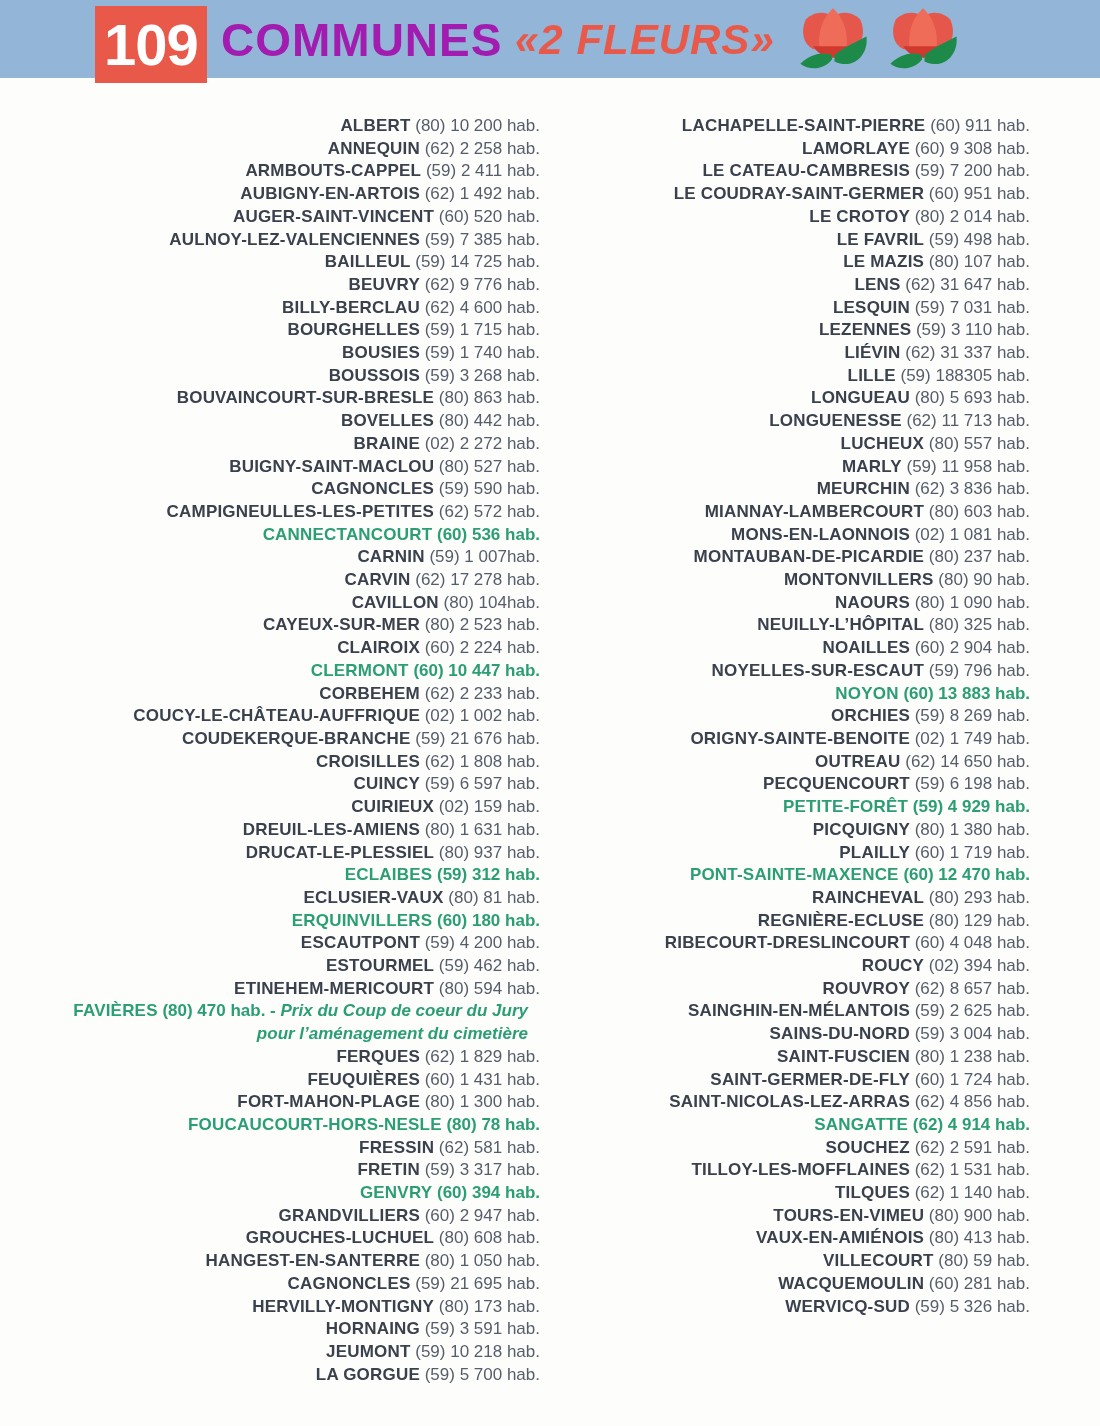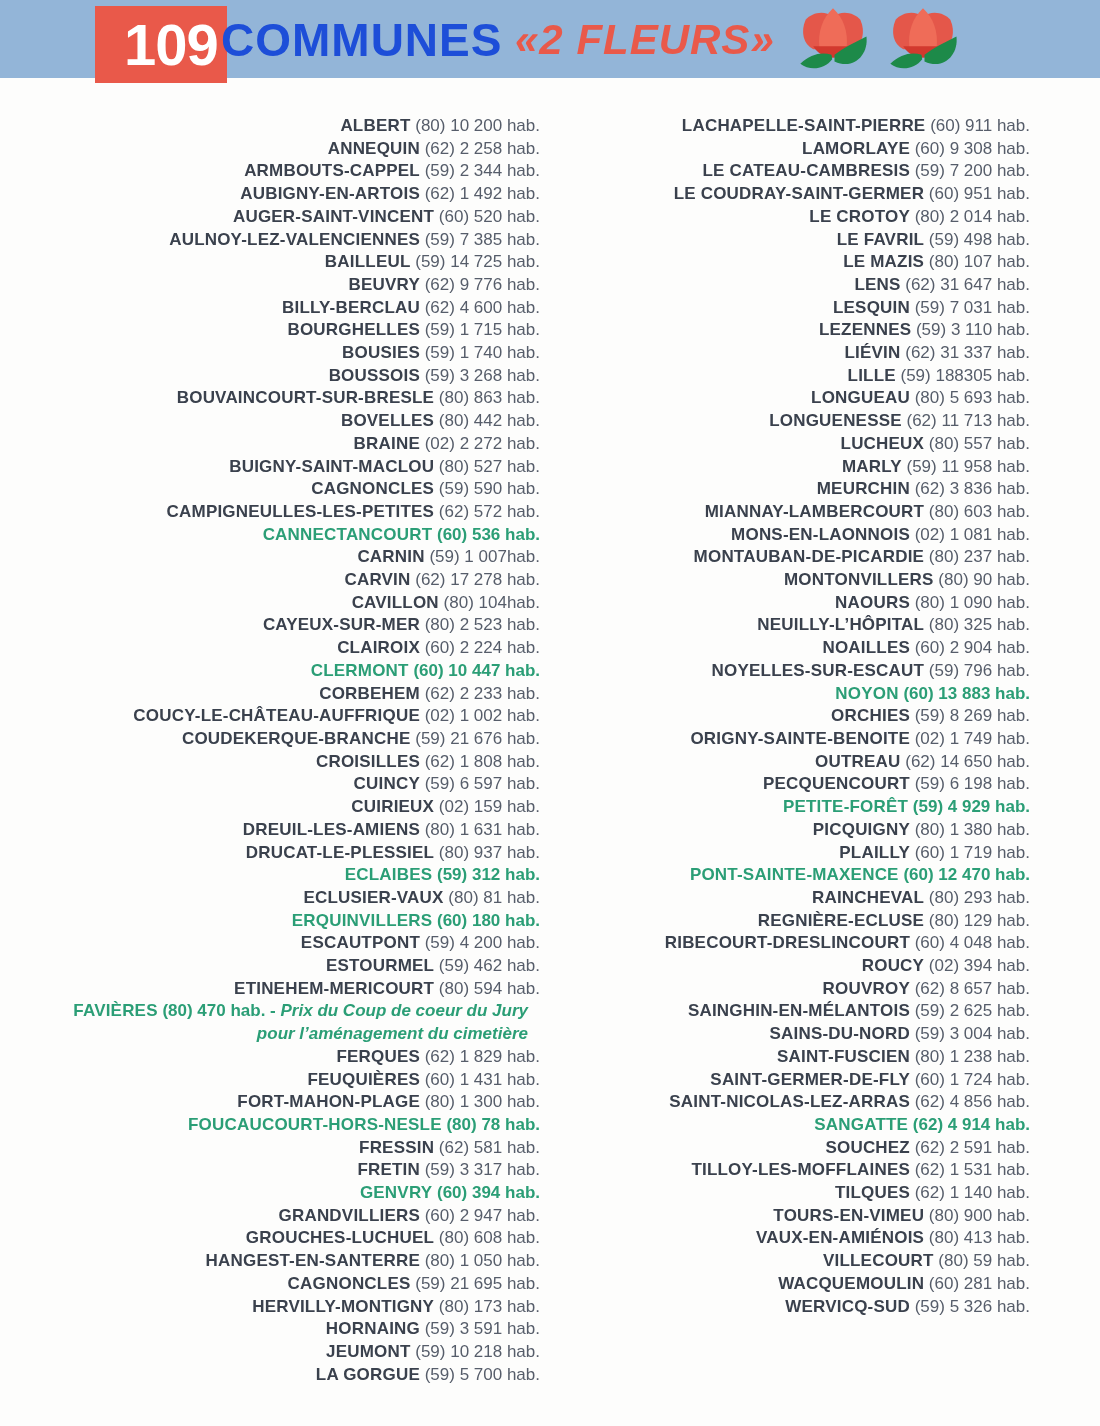--- a/index.html
+++ b/index.html
@@ -13,25 +13,25 @@
   body{
     width:1100px;height:1426px;position:relative;overflow:hidden;
     background:#fdfdfc;
     font-family:"Liberation Sans", sans-serif;
   }
   .band{position:absolute;top:0;left:0;width:1100px;height:78px;background:var(--band);}
   .count-box{
     position:absolute;left:95px;top:6px;width:112px;height:77px;
     background:var(--accent);color:#ffffff;
     display:flex;align-items:center;justify-content:center;
-    font-size:58px;font-weight:bold;letter-spacing:-1px;padding-left:20px;
+    font-size:58px;font-weight:bold;letter-spacing:-1px;
   }
   .page-title{
     position:absolute;left:221px;top:13px;
-    font-size:46px;font-weight:bold;color:#1d4ed8;letter-spacing:1px;
+    font-size:46px;font-weight:bold;color:#a21caf;letter-spacing:1px;
   }
   .quote{
     position:absolute;left:515px;top:16px;
     font-size:42px;font-weight:bold;font-style:italic;
     color:var(--accent);letter-spacing:1px;
   }
   .flowers{position:absolute;left:795px;top:6px;display:flex;gap:14px;}
   .flowers svg{display:block;}
   .cols{position:absolute;top:115px;left:50px;display:flex;}
   .col{width:490px;text-align:right;}
@@ -73,21 +73,21 @@
     <path d="M24 53 C30 63 40 68 50 68 C60 68 70 63 76 53 Z" fill="#d2392e"></path>
     <path d="M48 64 C35 60 20 63 7 76 C20 86 39 83 49 70 Z" fill="#1d8a49"></path>
     <path d="M52 64 C64 55 78 48 94 40 C97 63 78 85 52 73 Z" fill="#1d8a49"></path>
   </svg>
 </div>
 
 <div class="cols">
   <div class="col">
       <div class="entry"><span class="nm">ALBERT</span><span class="dt"> (80) 10 200 hab.</span></div>
       <div class="entry"><span class="nm">ANNEQUIN</span><span class="dt"> (62) 2 258 hab.</span></div>
-      <div class="entry"><span class="nm">ARMBOUTS-CAPPEL</span><span class="dt"> (59) 2 344 hab.</span></div>
+      <div class="entry"><span class="nm">ARMBOUTS-CAPPEL</span><span class="dt"> (59) 2 411 hab.</span></div>
       <div class="entry"><span class="nm">AUBIGNY-EN-ARTOIS</span><span class="dt"> (62) 1 492 hab.</span></div>
       <div class="entry"><span class="nm">AUGER-SAINT-VINCENT</span><span class="dt"> (60) 520 hab.</span></div>
       <div class="entry"><span class="nm">AULNOY-LEZ-VALENCIENNES</span><span class="dt"> (59) 7 385 hab.</span></div>
       <div class="entry"><span class="nm">BAILLEUL</span><span class="dt"> (59) 14 725 hab.</span></div>
       <div class="entry"><span class="nm">BEUVRY</span><span class="dt"> (62) 9 776 hab.</span></div>
       <div class="entry"><span class="nm">BILLY-BERCLAU</span><span class="dt"> (62) 4 600 hab.</span></div>
       <div class="entry"><span class="nm">BOURGHELLES</span><span class="dt"> (59) 1 715 hab.</span></div>
       <div class="entry"><span class="nm">BOUSIES</span><span class="dt"> (59) 1 740 hab.</span></div>
       <div class="entry"><span class="nm">BOUSSOIS</span><span class="dt"> (59) 3 268 hab.</span></div>
       <div class="entry"><span class="nm">BOUVAINCOURT-SUR-BRESLE</span><span class="dt"> (80) 863 hab.</span></div>

